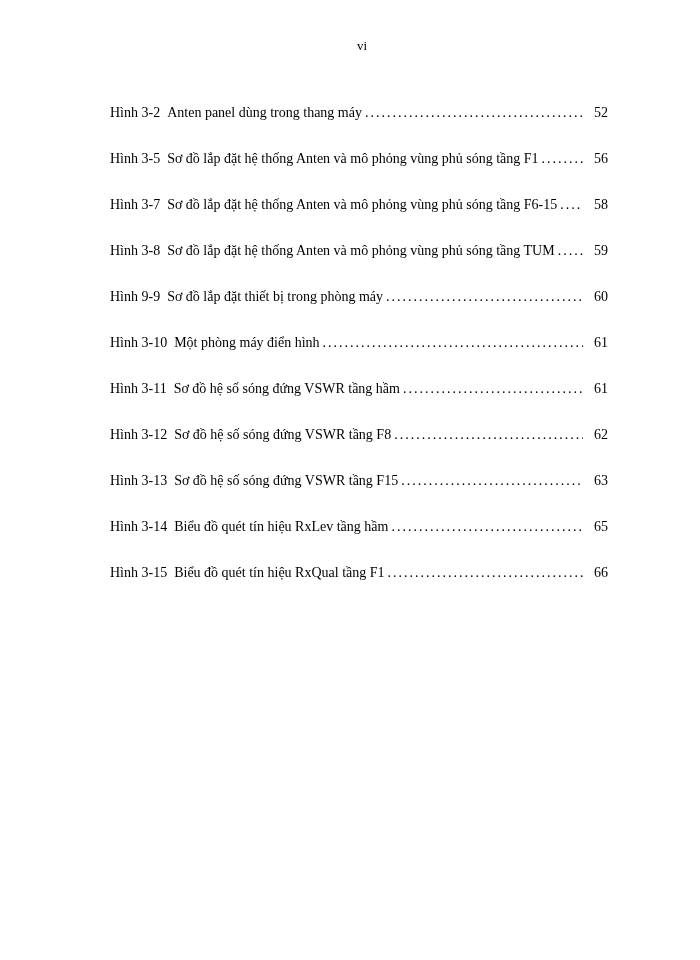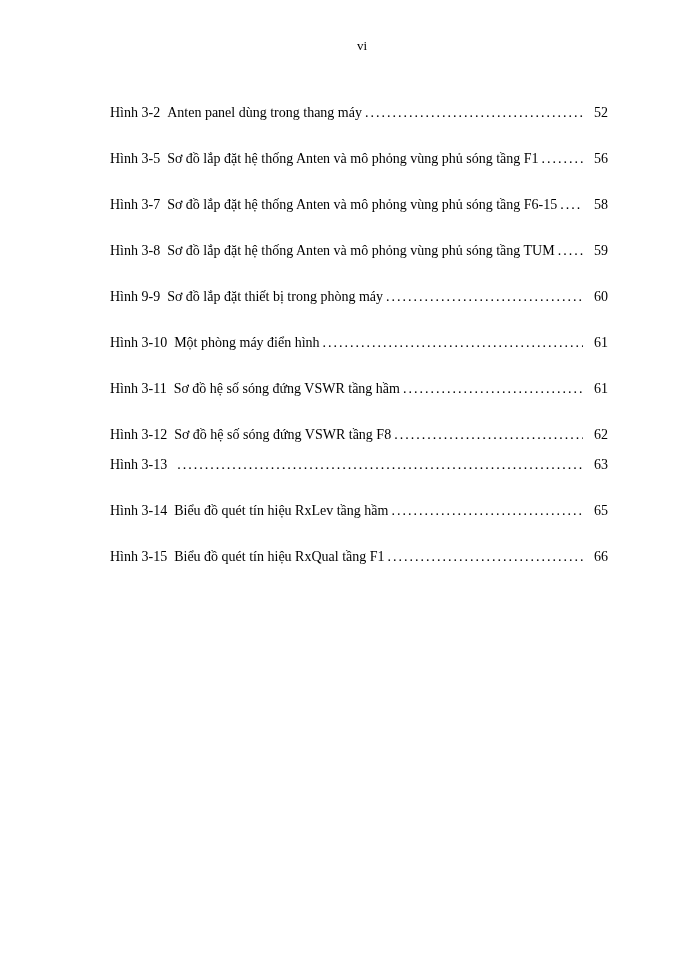--- a/index.html
+++ b/index.html
@@ -121,20 +121,21 @@
     <div class="toc-line">
       <span class="toc-label">Hình 3-12</span>
       <span>&nbsp;&nbsp;</span>
       <span class="toc-title-wrap">Sơ đồ hệ số sóng đứng VSWR tầng F8</span>
       <span class="toc-dots"></span>
       <span class="toc-page">62</span>
     </div>
     <div class="toc-line">
       <span class="toc-label">Hình 3-13</span>
       <span>&nbsp;&nbsp;</span>
+      <span class="toc-title-wrap">Sơ đồ hệ số sóng đứng VSWR tầng F15</span>
       <span class="toc-dots"></span>
       <span class="toc-page">63</span>
     </div>
     <div class="toc-line">
       <span class="toc-label">Hình 3-14</span>
       <span>&nbsp;&nbsp;</span>
       <span class="toc-title-wrap">Biểu đồ quét tín hiệu RxLev tầng hầm</span>
       <span class="toc-dots"></span>
       <span class="toc-page">65</span>
     </div>

